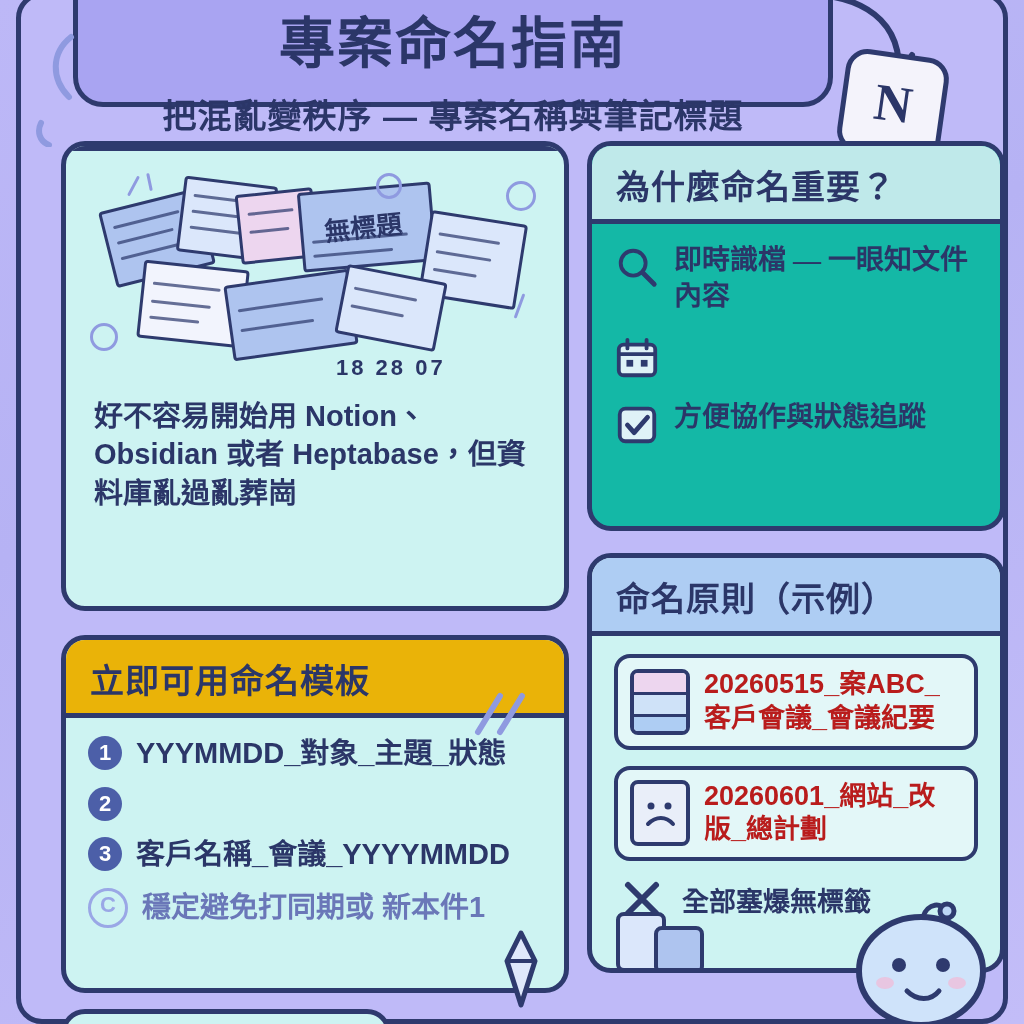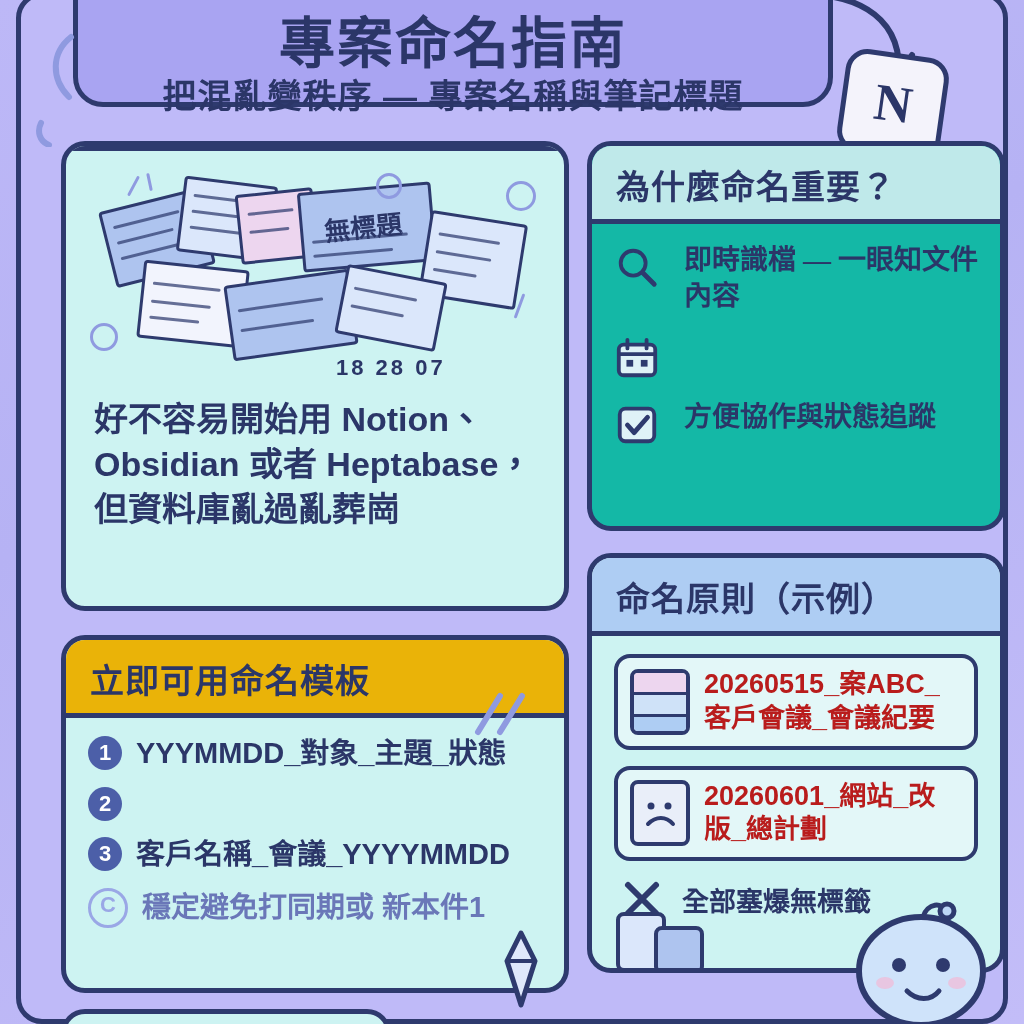--- a/index.html
+++ b/index.html
@@ -126,21 +126,21 @@
 
   
   #card-problem { left: 40px; top: 144px; width: 508px; height: 470px; background: #cdf3f2; }
   #card-problem .card-title { background: #e8d7ef; }
   .problem-art {
     position: relative;
     height: 218px;
     margin: 4px 0 6px 0;
   }
   .problem-text {
-    font-size: 34px;
+    font-size: 29px;
     line-height: 1.32;
     color: #2b3668;
     font-weight: bold;
     padding: 0 6px;
   }
 
   
   .paper {
     position: absolute;
     background: #aec4ef;
@@ -191,21 +191,20 @@
     display: flex;
     align-items: flex-start;
     gap: 14px;
     margin-bottom: 18px;
   }
   .why-text {
     font-size: 28px;
     line-height: 1.3;
     color: #2b3668;
     font-weight: bold;
-    margin-left: 10px;
   }
   .ico {
     flex: 0 0 auto;
     width: 46px;
     height: 46px;
     margin-top: 2px;
   }
 
   
   #card-rules { left: 566px; top: 556px; width: 418px; height: 420px; background: #cdf3f2; }
@@ -310,21 +309,21 @@
 </style>
 </head>
 <body>
 
 <div class="poster">
   <div class="poster-inner">
 
     <div class="header-band">
       <div class="header-title">專案命名指南</div>
     </div>
-    <div style="position:absolute;left:52px;top:24px;width:760px;height:68px;">
+    <div style="position:absolute;left:52px;top:44px;width:760px;height:68px;">
       <div class="header-sub">把混亂變秩序 — 專案名稱與筆記標題</div>
     </div>
 
     <svg class="arrow-curve" viewBox="0 0 140 120">
       <path d="M10 8 C 70 4, 118 26, 118 82" fill="none" stroke="#2e3a6e" stroke-width="6" stroke-linecap="round"></path>
       <path d="M104 70 L118 90 L131 68" fill="none" stroke="#2e3a6e" stroke-width="6" stroke-linecap="round" stroke-linejoin="round"></path>
     </svg>
 
     <div class="notion-badge">
       <span>N</span>

